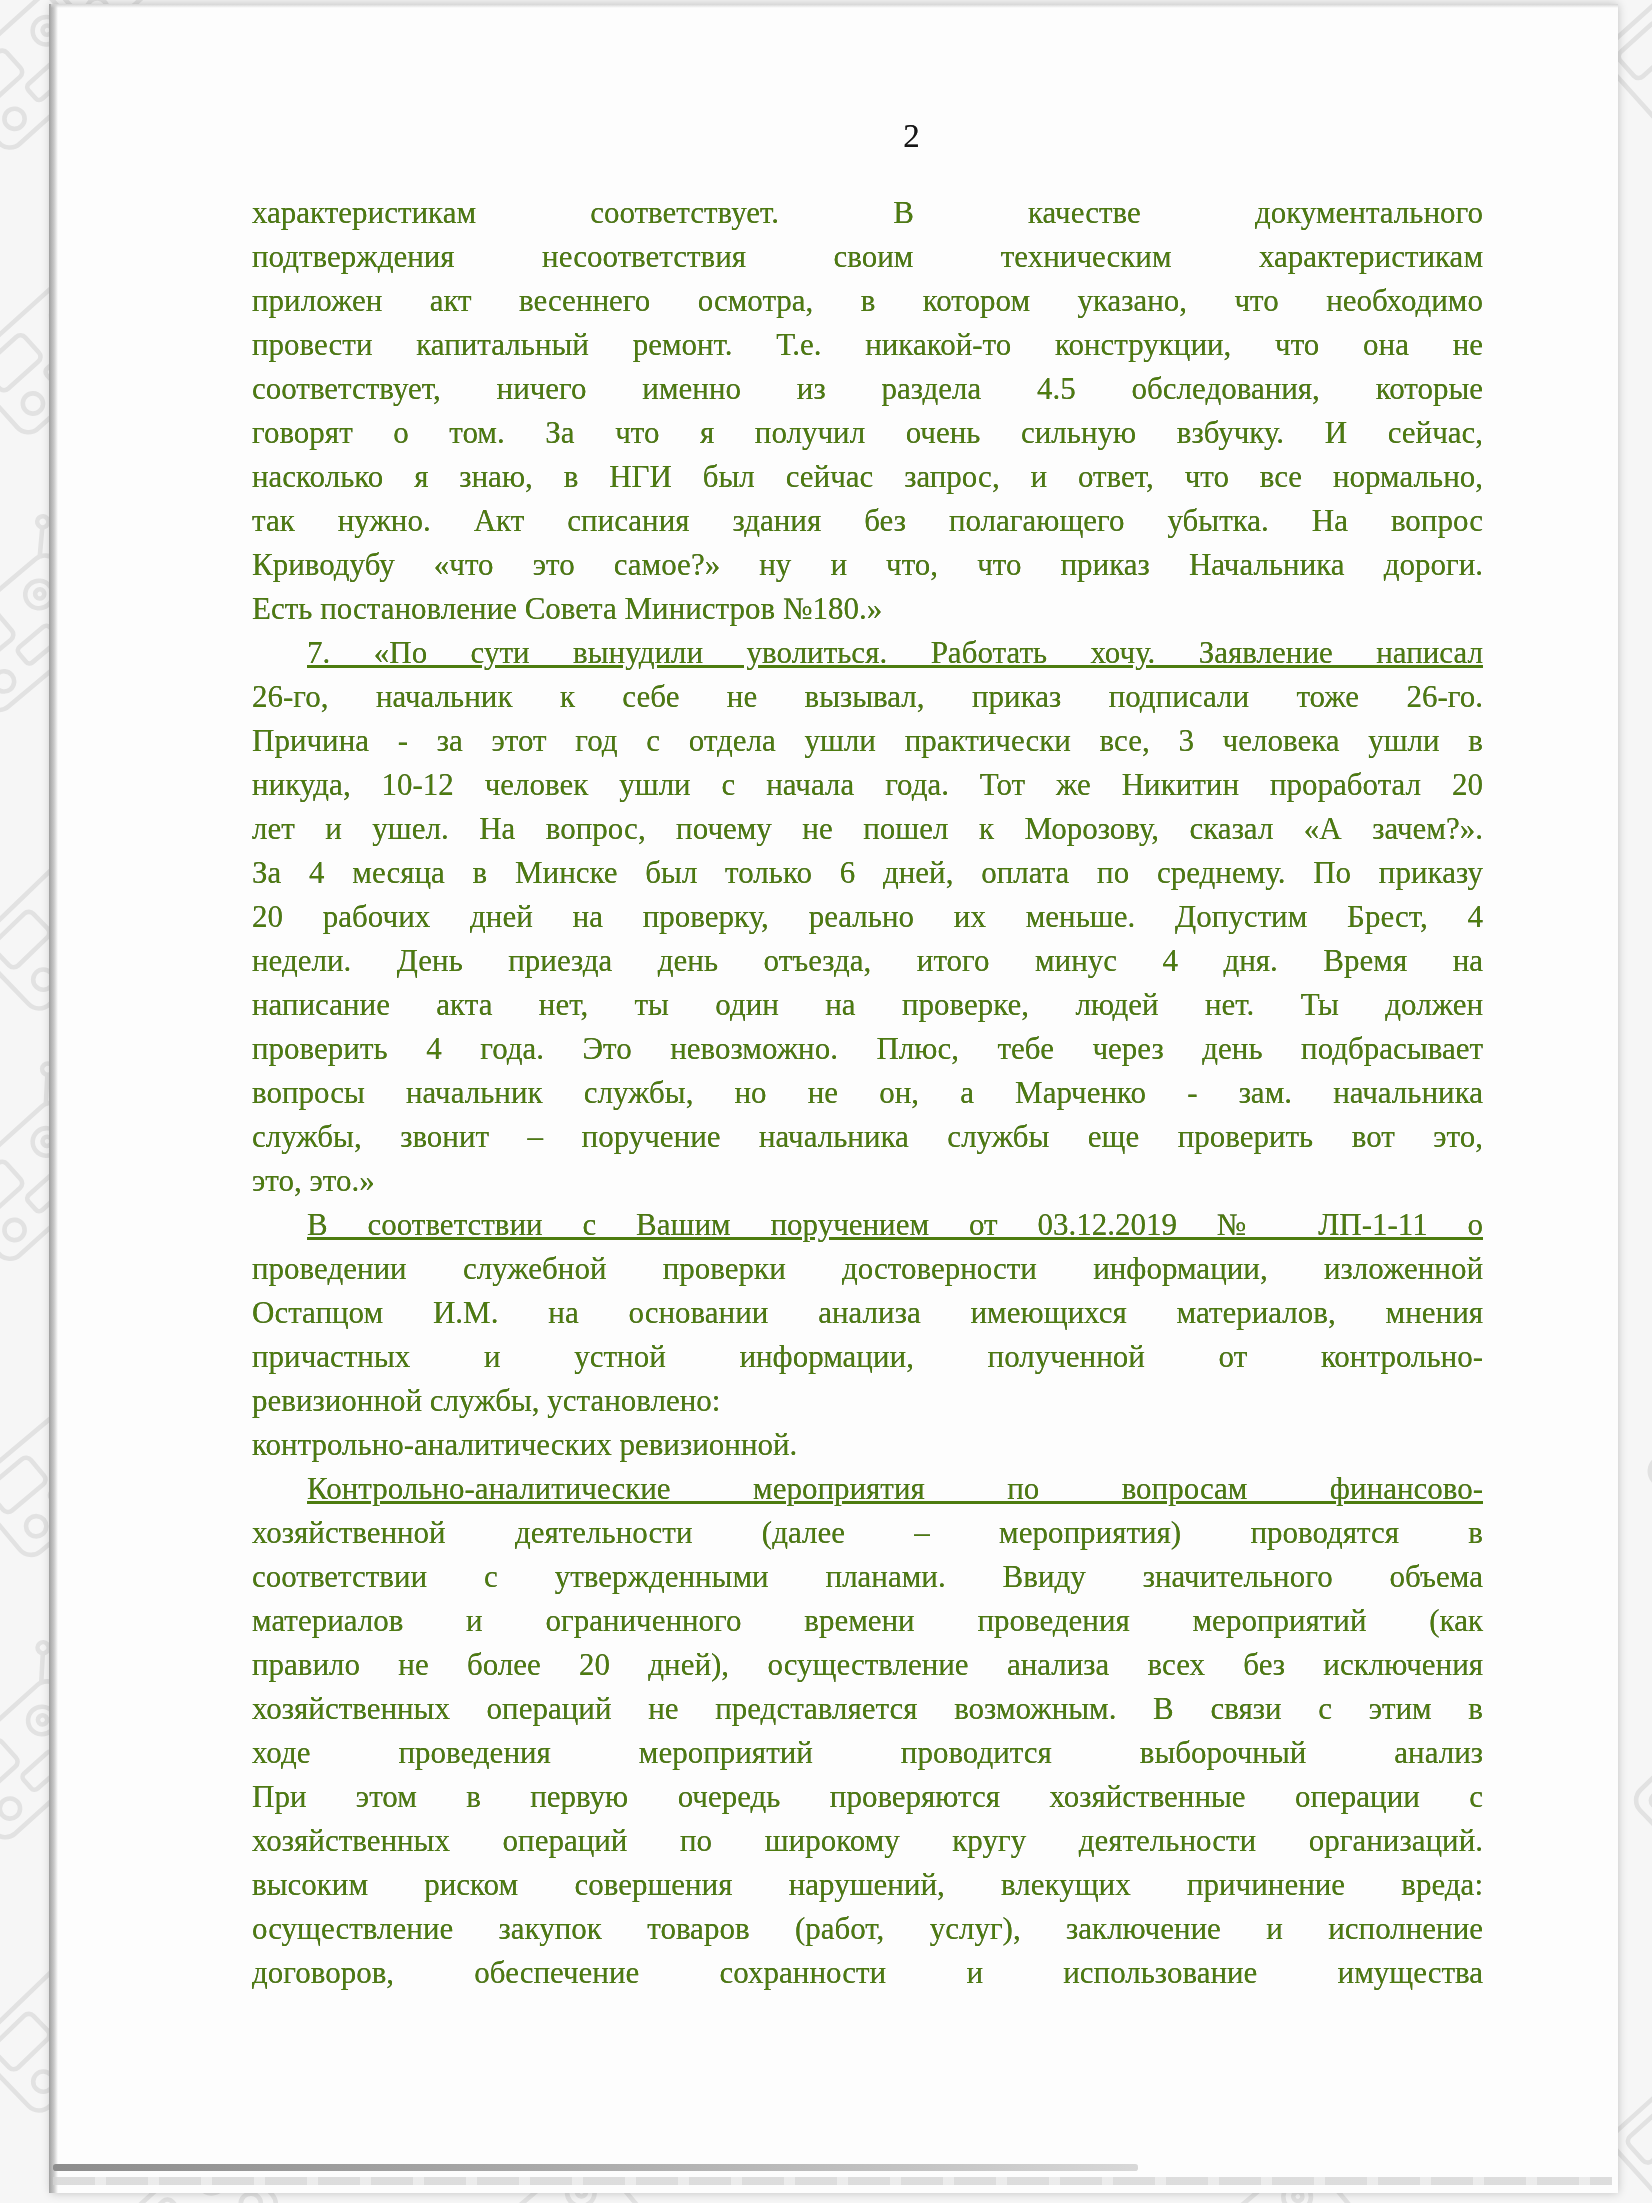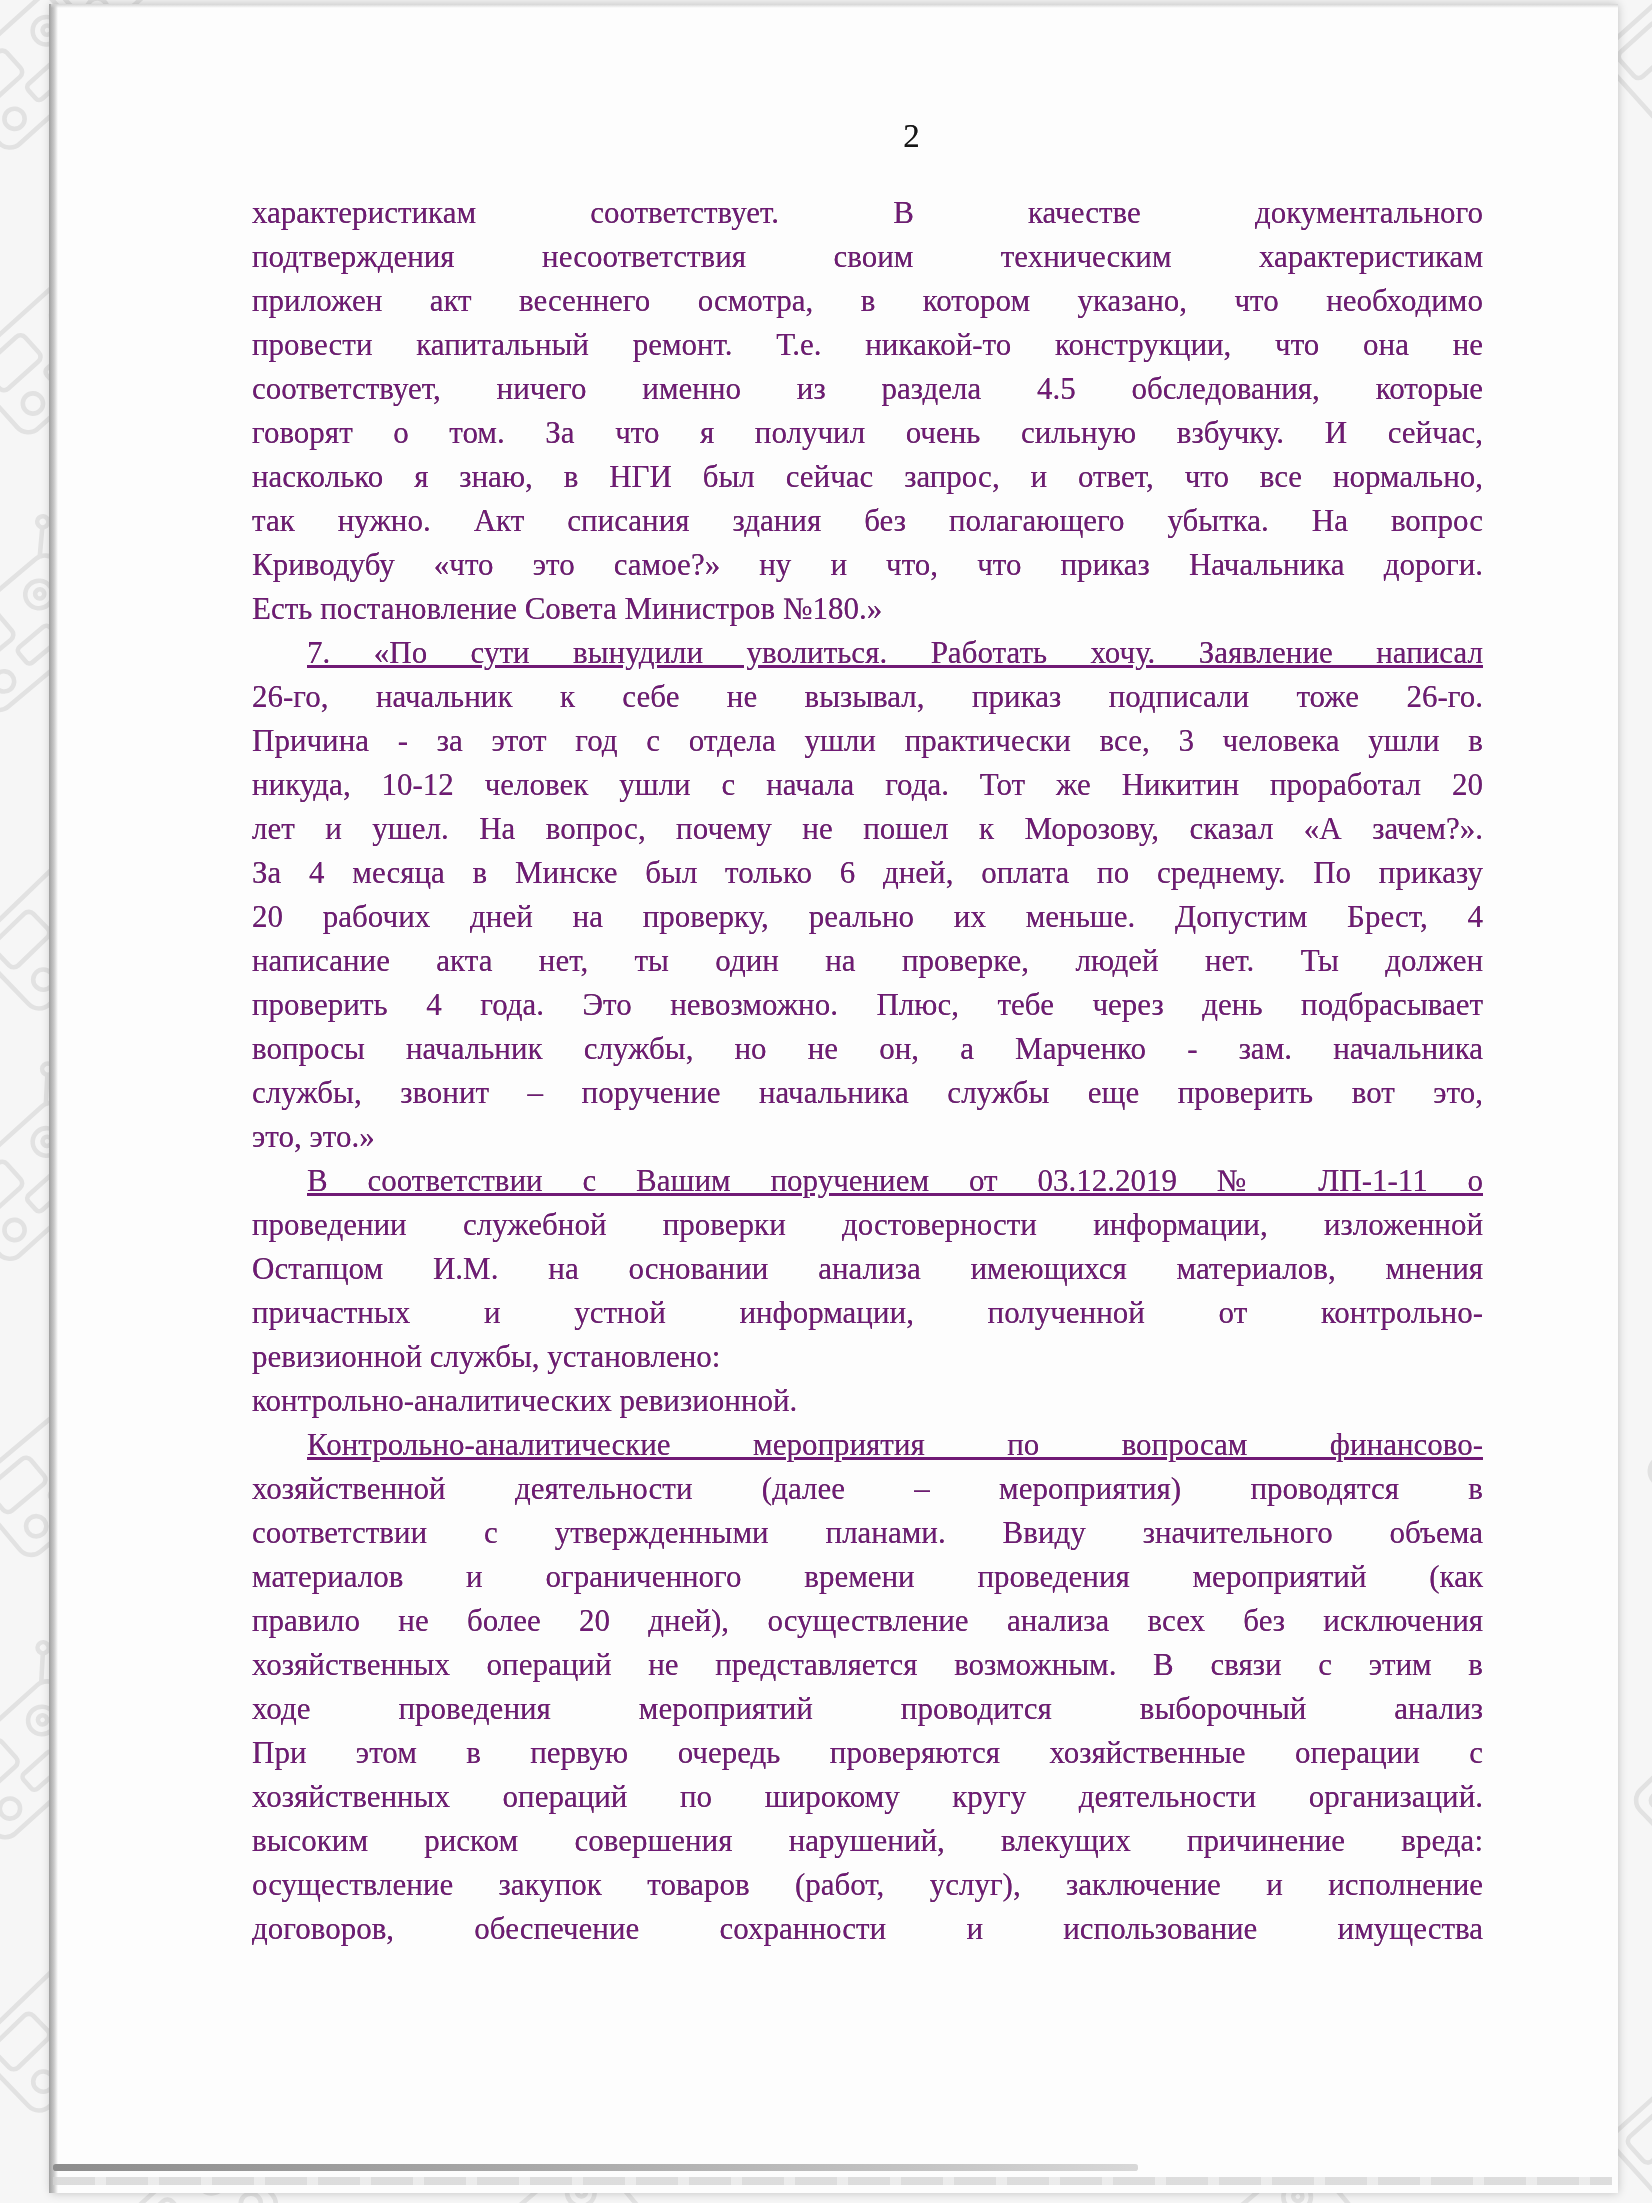--- a/index.html
+++ b/index.html
@@ -34,21 +34,21 @@
     font-size:33px;color:#161616;
     text-shadow:0 0 0.5px rgba(0,0,0,.6);
     transform:translateX(44px);
   }
   .textblock{
     position:absolute;
     left:201px;top:187px;
     width:1231px;
     font-size:31px;
     line-height:44px;
-    color:#701a75;
+    color:#4d7c0f;
     text-shadow:0 0 0.5px rgba(0,0,0,.65);
   }
   .line{
     text-align:justify;
     text-align-last:justify;
     height:44px;overflow:visible;white-space:normal;
   }
   .line.end{text-align-last:left;}
   .line.indent{padding-left:55px;text-decoration:underline;}
   .scan-line-1{
@@ -116,20 +116,21 @@
         <div class="line">так нужно. Акт списания здания без полагающего убытка. На вопрос</div>
         <div class="line">Криводубу «что это самое?» ну и что, что приказ Начальника дороги.</div>
         <div class="line end">Есть постановление Совета Министров №180.»</div>
         <div class="line indent">7. «По сути вынудили уволиться. Работать хочу. Заявление написал</div>
         <div class="line">26-го, начальник к себе не вызывал, приказ подписали тоже 26-го.</div>
         <div class="line">Причина - за этот год с отдела ушли практически все, 3 человека ушли в</div>
         <div class="line">никуда, 10-12 человек ушли с начала года. Тот же Никитин проработал 20</div>
         <div class="line">лет и ушел. На вопрос, почему не пошел к Морозову, сказал «А зачем?».</div>
         <div class="line">За 4 месяца в Минске был только 6 дней, оплата по среднему. По приказу</div>
         <div class="line">20 рабочих дней на проверку, реально их меньше. Допустим Брест, 4</div>
+        <div class="line">недели. День приезда день отъезда, итого минус 4 дня. Время на</div>
         <div class="line">написание акта нет, ты один на проверке, людей нет. Ты должен</div>
         <div class="line">проверить 4 года. Это невозможно. Плюс, тебе через день подбрасывает</div>
         <div class="line">вопросы начальник службы, но не он, а Марченко - зам. начальника</div>
         <div class="line">службы, звонит – поручение начальника службы еще проверить вот это,</div>
         <div class="line end">это, это.»</div>
         <div class="line indent">В соответствии с Вашим поручением от 03.12.2019 № ЛП-1-11 о</div>
         <div class="line">проведении служебной проверки достоверности информации, изложенной</div>
         <div class="line">Остапцом И.М. на основании анализа имеющихся материалов, мнения</div>
         <div class="line">причастных и устной информации, полученной от контрольно-</div>
         <div class="line end">ревизионной службы, установлено:</div>

